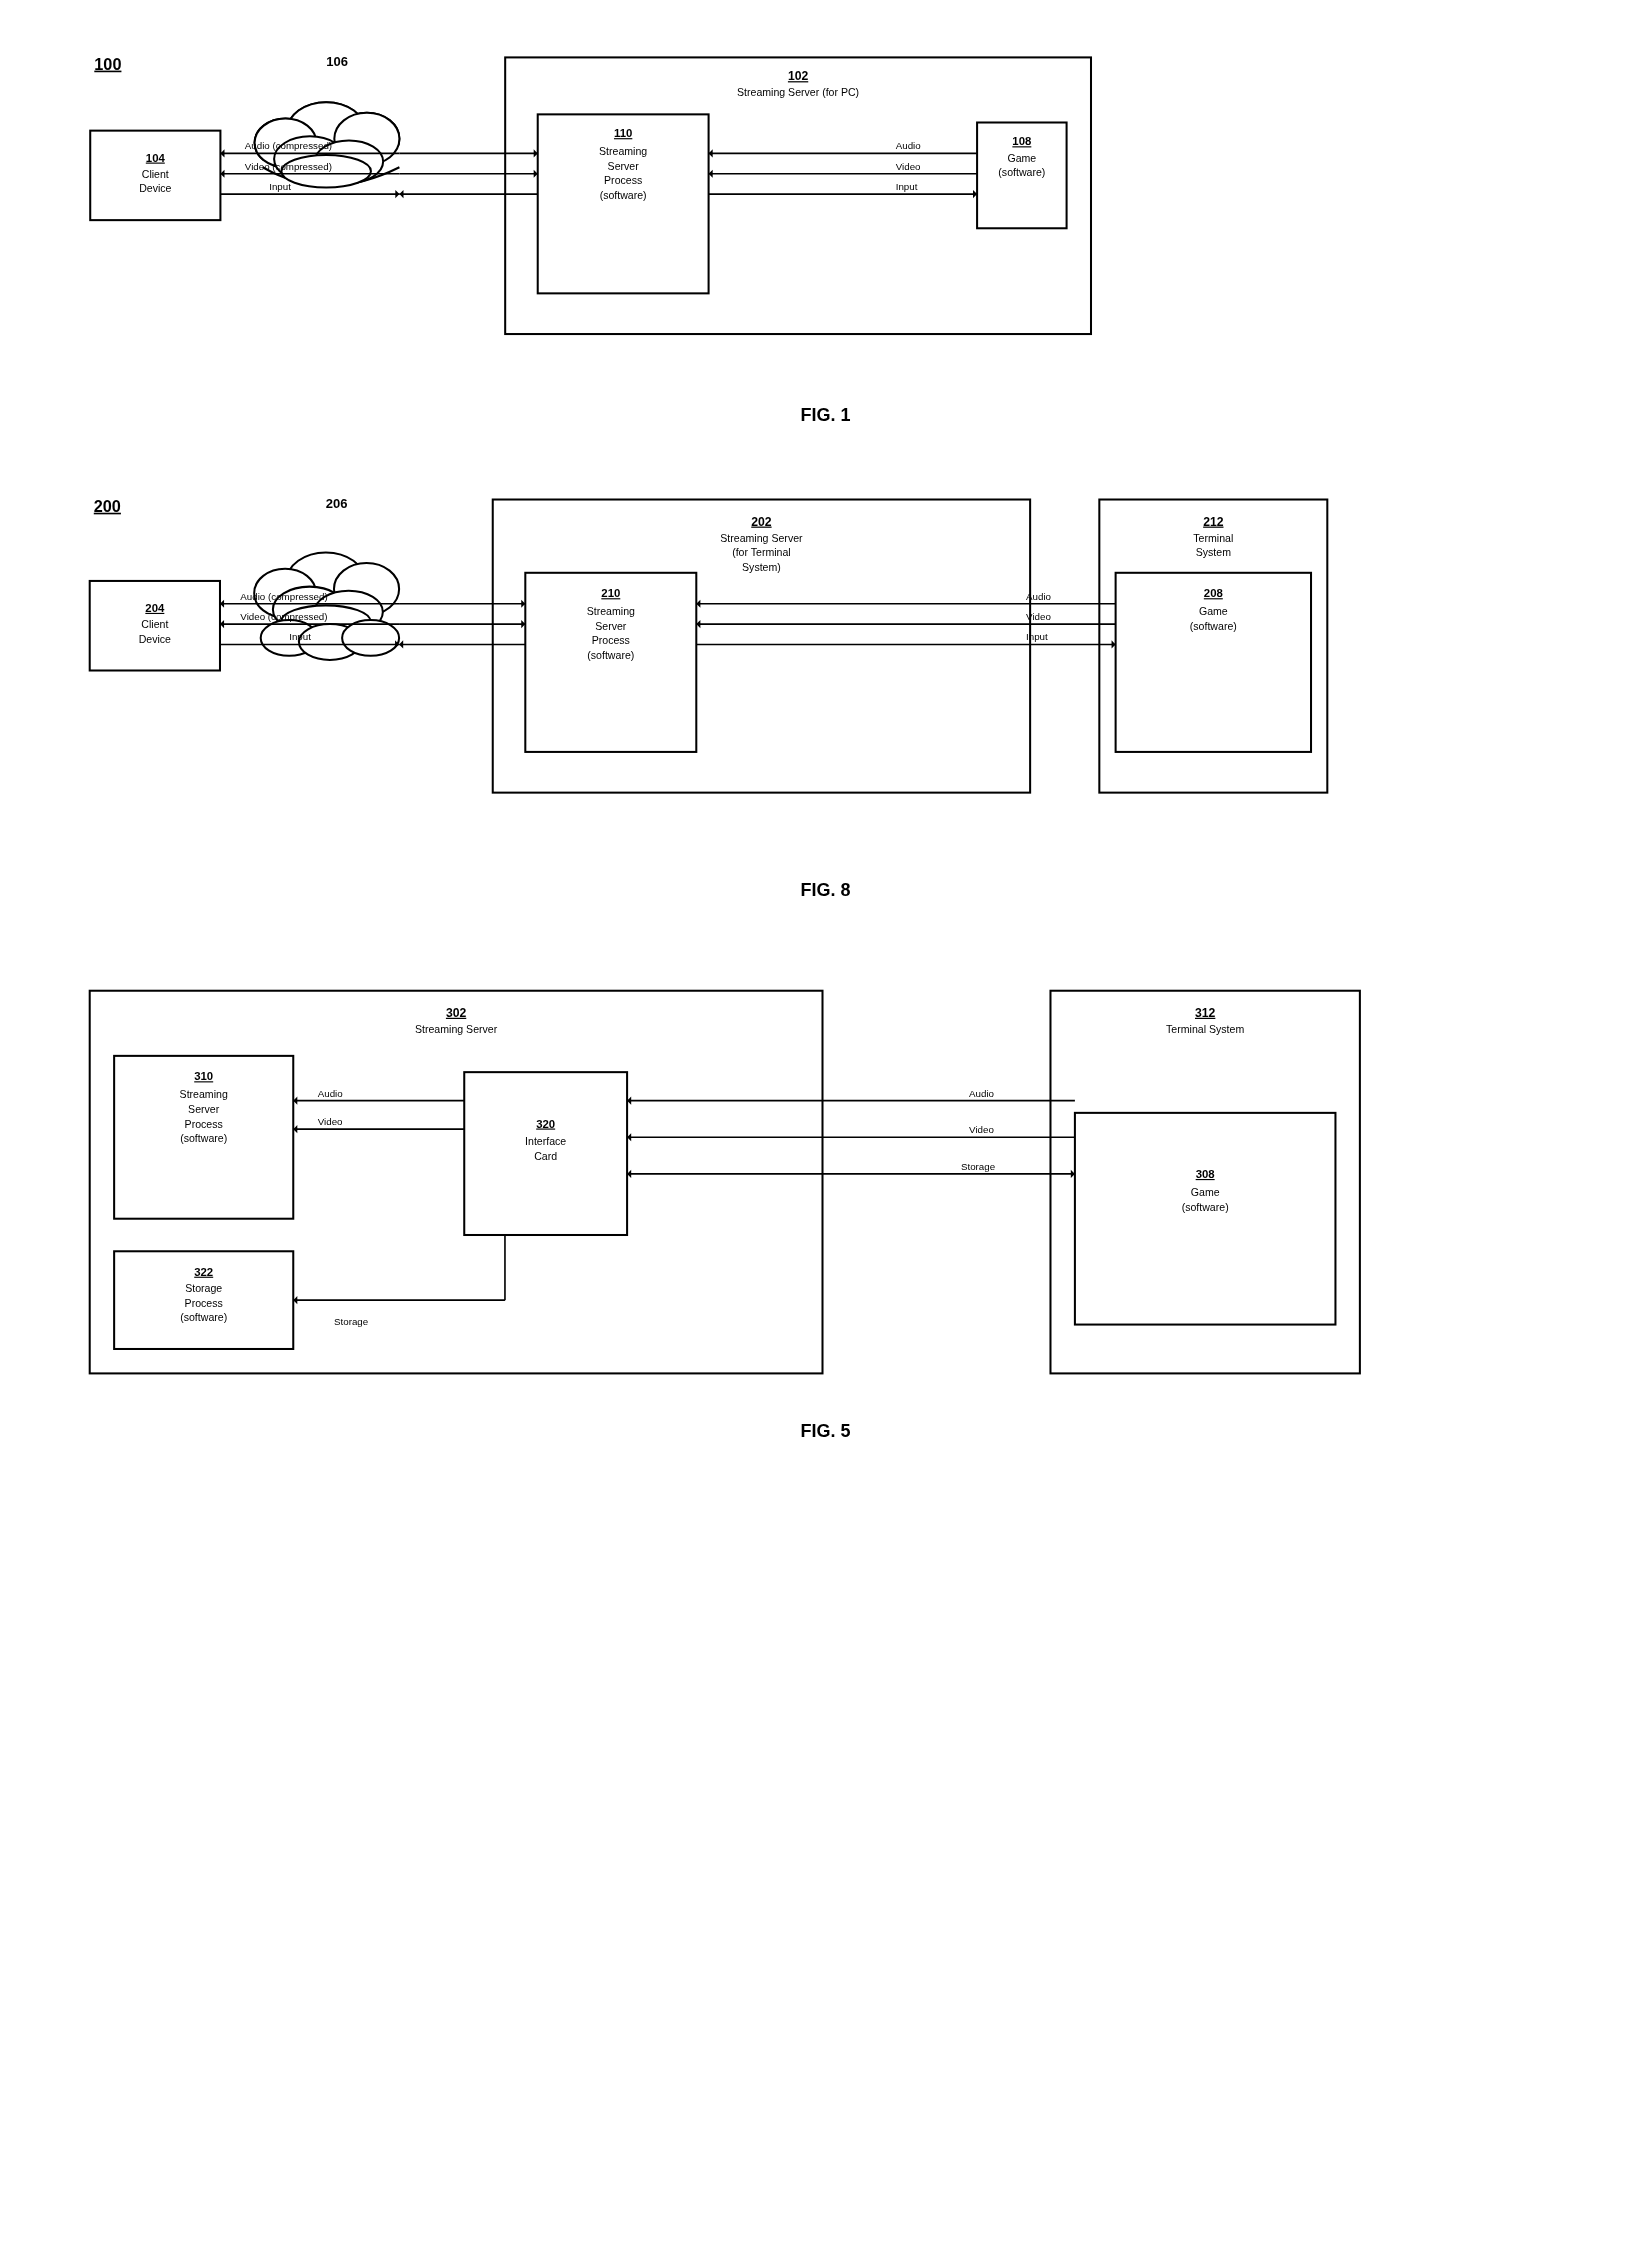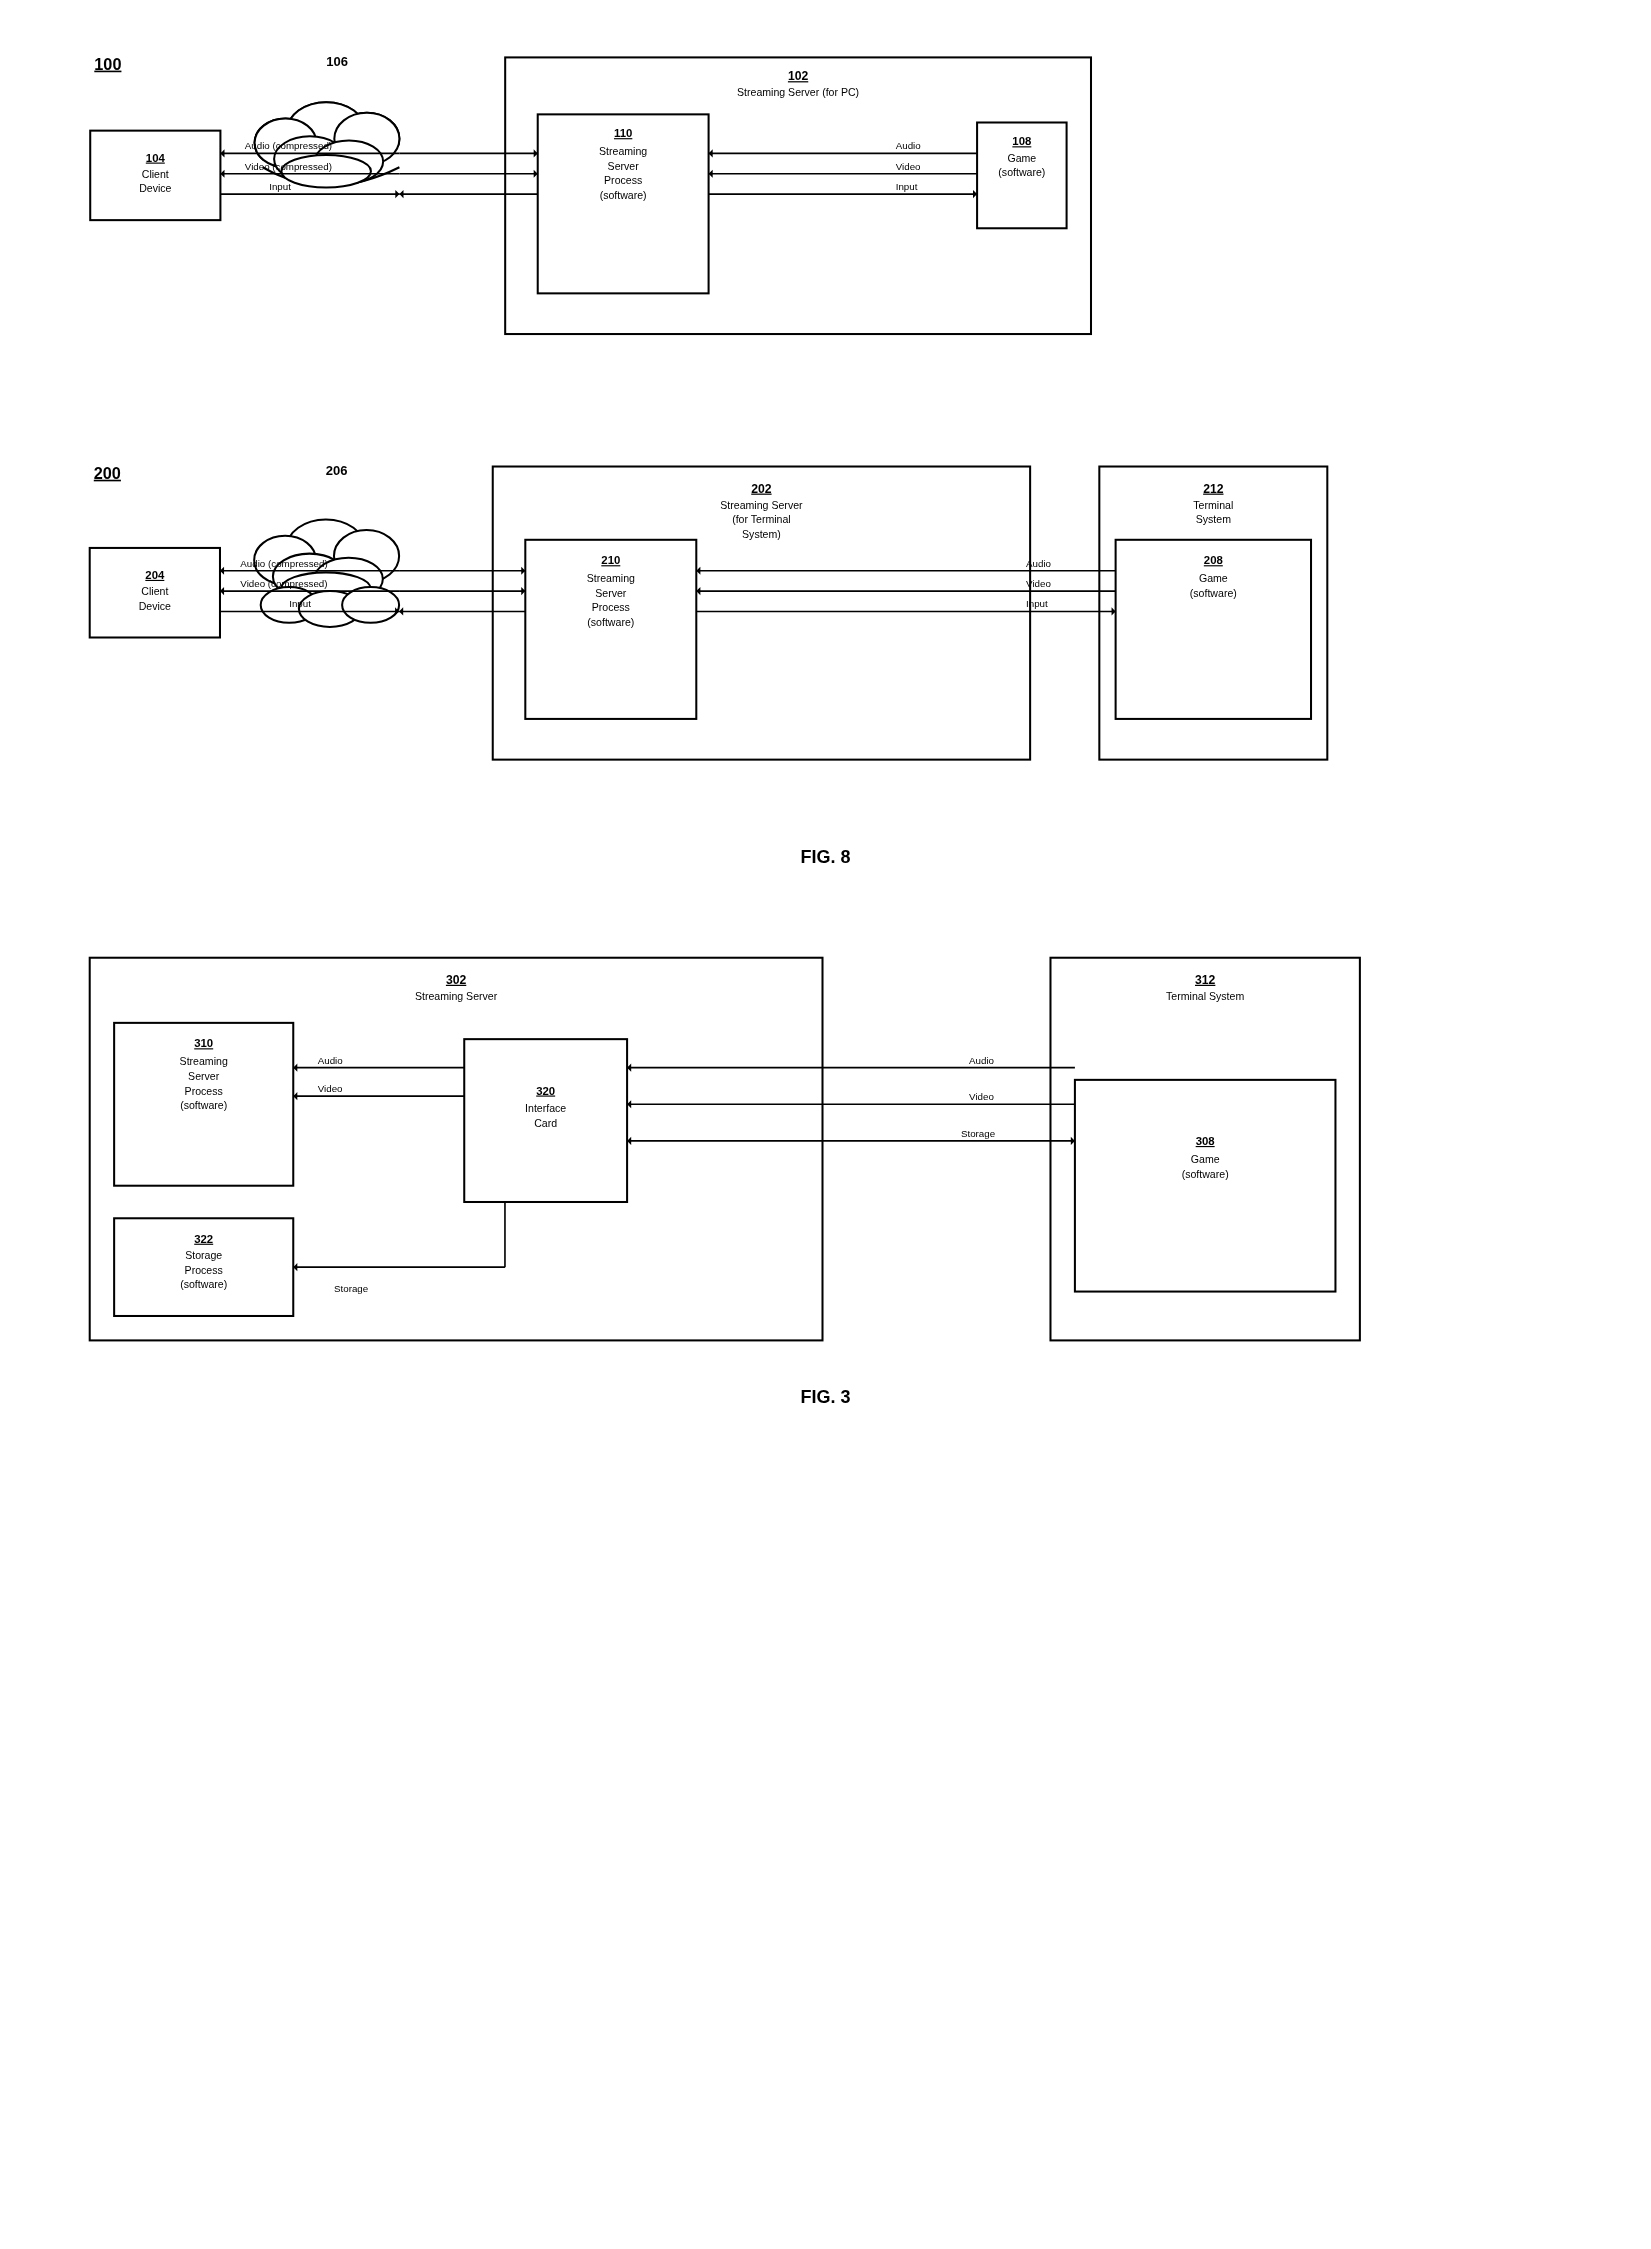--- a/index.html
+++ b/index.html
@@ -111,20 +111,21 @@
 
       <line x1="810" y1="173" x2="1140" y2="173" stroke="black" stroke-width="2"></line>
       <polygon points="815,168 810,173 815,178" fill="black"></polygon>
       <text x="1040" y="168" font-family="Arial" font-size="12">Video</text>
 
       <line x1="810" y1="198" x2="1140" y2="198" stroke="black" stroke-width="2"></line>
       <polygon points="1135,193 1140,198 1135,203" fill="black"></polygon>
       <text x="1040" y="193" font-family="Arial" font-size="12">Input</text>
     </svg>
   </div>
+  <div class="fig-caption">FIG. 1</div>
 </div>
 
 <div class="figure-section">
   <div class="svg-container">
     <svg width="1547" height="391" viewBox="0 0 1900 480" style="font-size:13px">
 
       <text x="55" y="45" font-family="Arial" font-size="20" font-weight="bold" text-decoration="underline">200</text>
 
       <text x="340" y="40" font-family="Arial" font-size="16" font-weight="bold">206</text>
       <g>
@@ -260,15 +261,15 @@
       <line x1="710" y1="230" x2="1260" y2="230" stroke="black" stroke-width="2"></line>
       <polygon points="715,225 710,230 715,235" fill="black"></polygon>
       <text x="1130" y="225" font-family="Arial" font-size="12">Video</text>
 
       <line x1="710" y1="275" x2="1260" y2="275" stroke="black" stroke-width="2"></line>
       <polygon points="715,270 710,275 715,280" fill="black"></polygon>
       <polygon points="1255,270 1260,275 1255,280" fill="black"></polygon>
       <text x="1120" y="270" font-family="Arial" font-size="12">Storage</text>
     </svg>
   </div>
-  <div class="fig-caption">FIG. 3</div>
+  <div class="fig-caption">FIG. 5</div>
 </div>
 
 
 </body></html>

